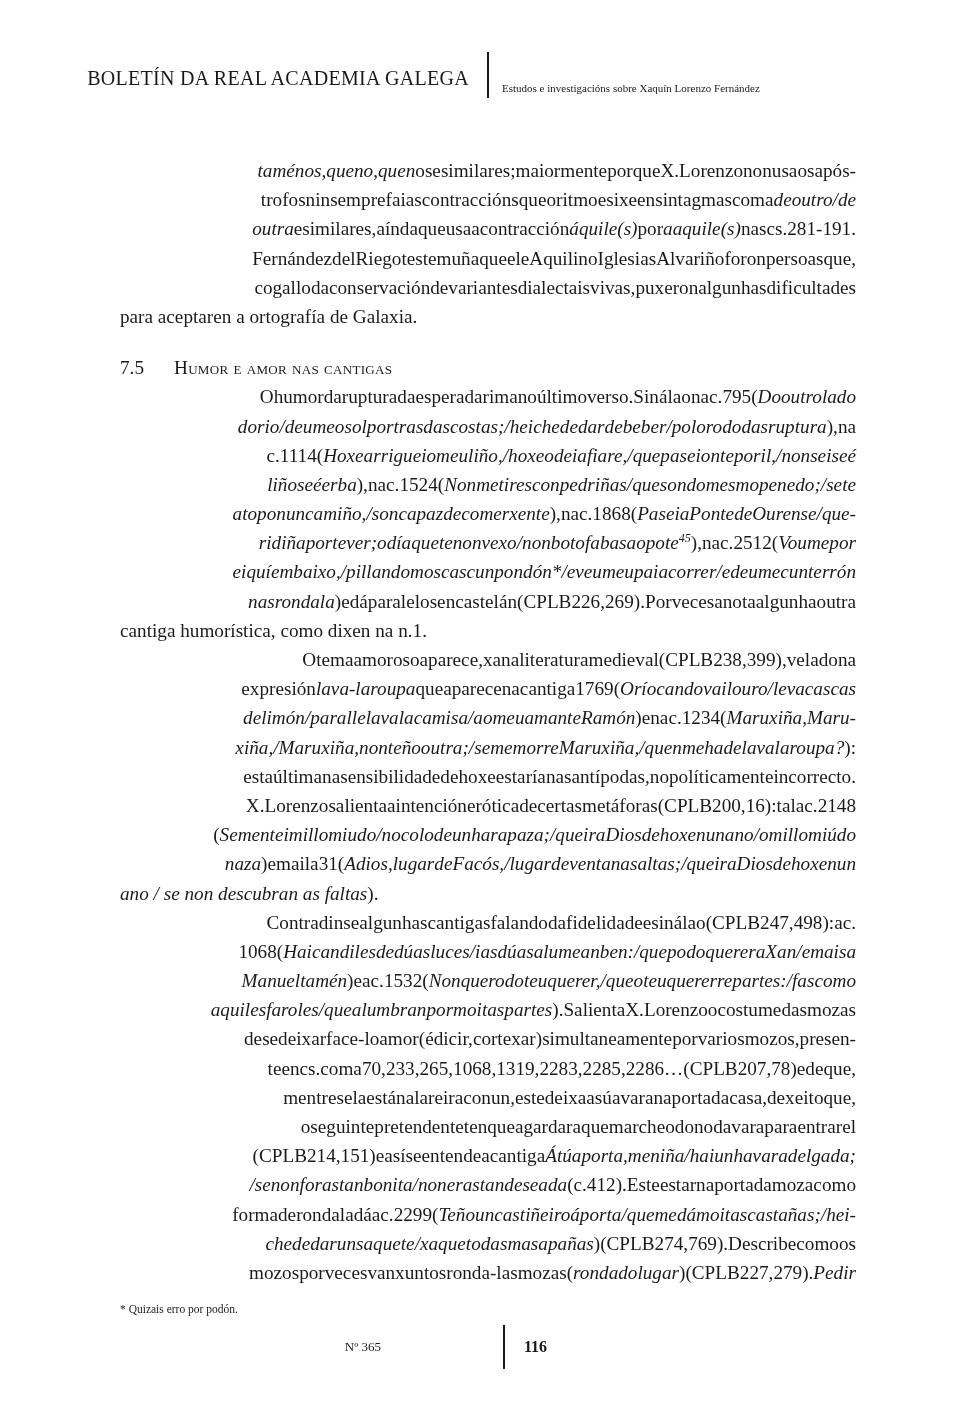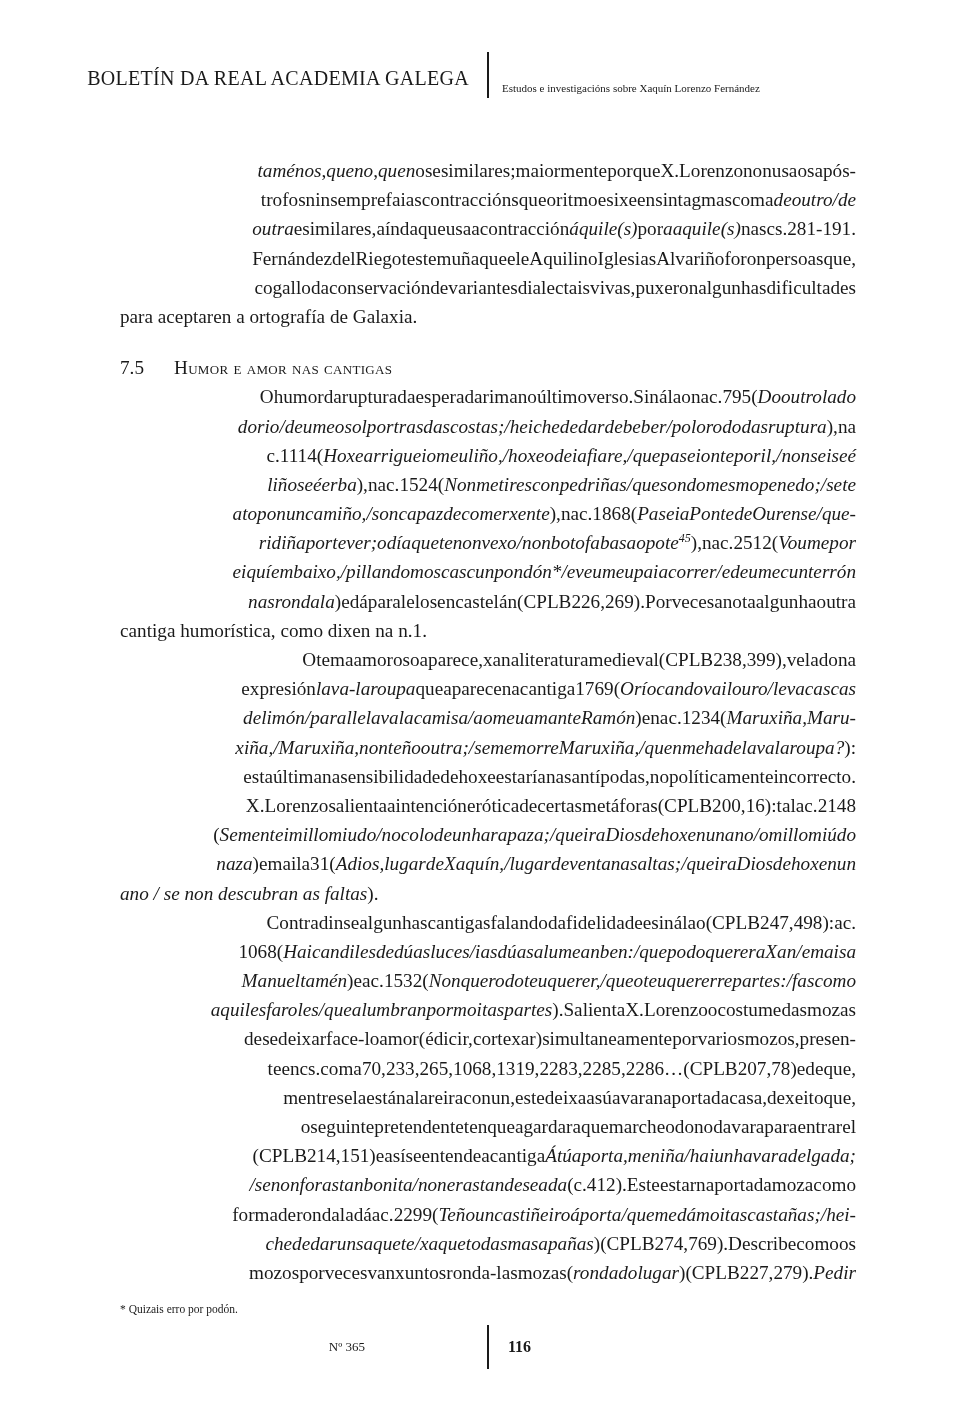--- a/index.html
+++ b/index.html
@@ -39,21 +39,21 @@
   .heading {
     font-size: 19.2px; line-height: 29.2px; height: 29.2px; white-space: nowrap;
   }
   .heading .num { margin-right: 30px; }
   .heading .sc { font-variant: small-caps; letter-spacing: 0.3px; margin-top: 31px; }
   .footnote {
     position: absolute; left: 120px; top: 1303px; font-size: 11.5px;
   }
   .footnote .u { }
   .footer {
-    position: absolute; top: 1325px; left: 0; width: 871px; height: 46px;
+    position: absolute; top: 1325px; left: 16px; width: 871px; height: 46px;
   }
   .footer-left {
     position: absolute; right: 506px; top: 14px; font-size: 13px; white-space: nowrap;
   }
   .footer-divider {
     position: absolute; left: 487px; top: 0; width: 1.5px; height: 44px; background: #1a1a1a;
   }
   .footer-right {
     position: absolute; left: 508px; top: 13px; font-size: 16px; font-weight: bold; white-space: nowrap;
   }
@@ -488,21 +488,21 @@
         <span class="seg"><span class="i">miúdo</span></span>
       </div>
       <div class="line">
         <span class="seg"><span class="i">naza</span><span>)</span></span>
         <span class="seg"><span>e</span></span>
         <span class="seg"><span>maila</span></span>
         <span class="seg"><span>31</span></span>
         <span class="seg"><span>(</span><span class="i">Adios,</span></span>
         <span class="seg"><span class="i">lugar</span></span>
         <span class="seg"><span class="i">de</span></span>
-        <span class="seg"><span class="i">Xaquín,</span></span>
+        <span class="seg"><span class="i">Facós,</span></span>
         <span class="seg"><span class="i">/</span></span>
         <span class="seg"><span class="i">lugar</span></span>
         <span class="seg"><span class="i">de</span></span>
         <span class="seg"><span class="i">ventanas</span></span>
         <span class="seg"><span class="i">altas;</span></span>
         <span class="seg"><span class="i">/</span></span>
         <span class="seg"><span class="i">queira</span></span>
         <span class="seg"><span class="i">Dios</span></span>
         <span class="seg"><span class="i">de</span></span>
         <span class="seg"><span class="i">hoxe</span></span>

